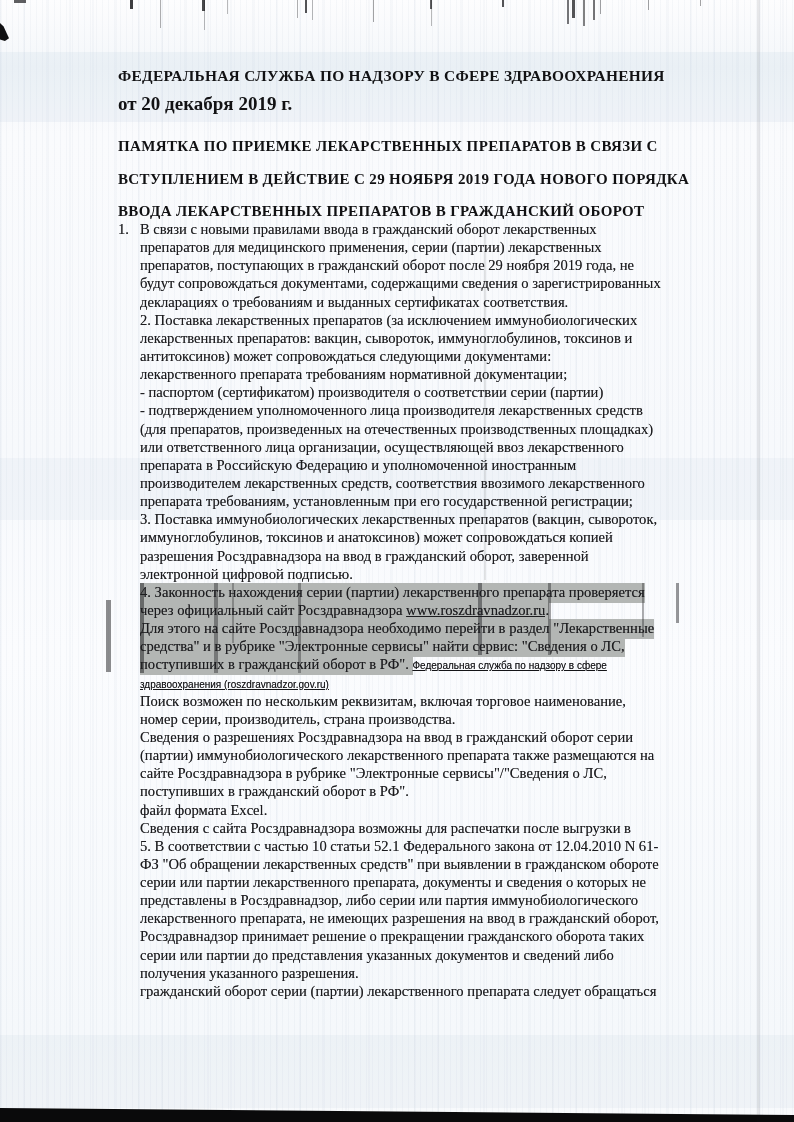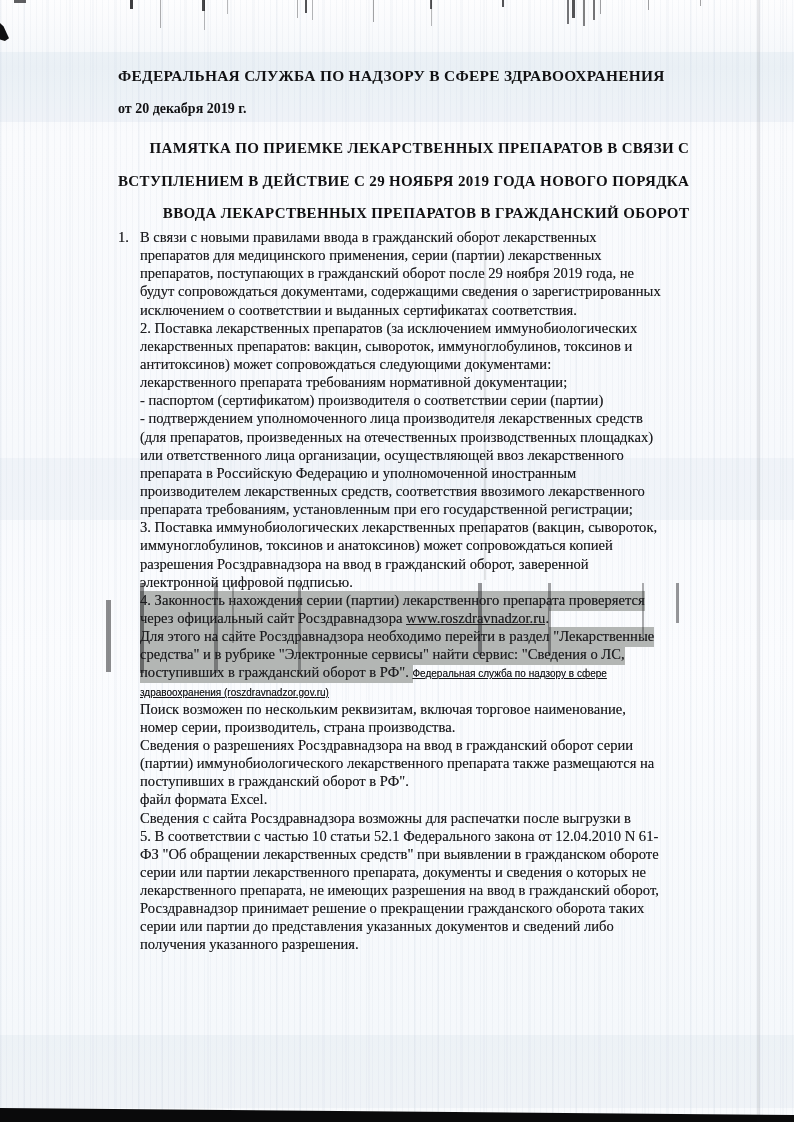--- a/index.html
+++ b/index.html
@@ -11,24 +11,24 @@
       linear-gradient(180deg,#fdfdfe 0%,#f4f7fa 6%,#fafbfd 12%,#f7f9fc 40%,#fbfcfe 58%,#f5f8fb 92%,#f8fafc 100%);
     font-family:"Liberation Serif", serif;
     padding-left:36px;
   }
   .tint{position:absolute;left:0;width:794px;pointer-events:none;}
   .tint.b1{top:52px;height:70px;background:rgba(188,203,221,0.16);}
   .tint.b2{top:458px;height:62px;background:rgba(188,203,221,0.12);}
   .tint.b3{top:1035px;height:73px;background:rgba(192,206,223,0.15);}
   .header{position:absolute;left:118px;top:67px;color:#121214;}
   .org-line{font-weight:bold;font-size:15.4px;letter-spacing:0.3px;white-space:pre;}
-  .date-line{font-weight:bold;font-size:14px;margin-top:16px;white-space:pre;}
-  .titles{margin-top:15px;text-align:right;}
+  .date-line{font-weight:bold;font-size:19px;margin-top:8px;white-space:pre;}
+  .titles{margin-top:15px;}
   .title-line{font-weight:bold;font-size:15px;letter-spacing:0.35px;line-height:32.6px;white-space:pre;color:#111113;}
-  .doc-body{position:absolute;left:140px;top:220px;font-size:14.6px;line-height:18.15px;color:var(--ink,#1c1c1f);margin-top:8px;}
+  .doc-body{position:absolute;left:140px;top:220px;font-size:14.6px;line-height:18.15px;color:var(--ink,#1c1c1f);}
   .line{white-space:pre;height:18.15px;text-shadow:0 0 0.35px rgba(25,25,28,0.55);}
   .line.first{margin-left:-22px;}
   .s-h,.s-hu{background:var(--hl,#b3b6b4);padding:1px 0 3px;}
   .s-hu{text-decoration:underline;}
   .s-l{font-family:"Liberation Sans", sans-serif;font-size:10px;text-decoration:underline;color:#141417;}
   .streak{position:absolute;pointer-events:none;}
   .corner-mark{position:absolute;left:0;top:23px;width:9px;height:18px;background:#101012;
     clip-path:polygon(0 0,40% 20%,100% 85%,55% 100%,0 92%);}
   .bottom-bar{position:absolute;left:0;bottom:0;width:794px;height:16px;background:#0a0a0b;
     clip-path:polygon(0 12%,100% 56%,100% 100%,0 100%);}
@@ -49,21 +49,21 @@
       <div class="title-line">ВСТУПЛЕНИЕМ В ДЕЙСТВИЕ С 29 НОЯБРЯ 2019 ГОДА НОВОГО ПОРЯДКА</div>
       <div class="title-line">ВВОДА ЛЕКАРСТВЕННЫХ ПРЕПАРАТОВ В ГРАЖДАНСКИЙ ОБОРОТ</div>
     </div>
   </div>
 
   <div class="doc-body">
       <div class="line first"><span class="s-p">1.   В связи с новыми правилами ввода в гражданский оборот лекарственных</span></div>
       <div class="line"><span class="s-p">препаратов для медицинского применения, серии (партии) лекарственных</span></div>
       <div class="line"><span class="s-p">препаратов, поступающих в гражданский оборот после 29 ноября 2019 года, не</span></div>
       <div class="line"><span class="s-p">будут сопровождаться документами, содержащими сведения о зарегистрированных</span></div>
-      <div class="line"><span class="s-p">исключением о соответствии и выданных сертификатах соответствия.</span></div>
+      <div class="line"><span class="s-p">декларациях о требованиям и выданных сертификатах соответствия.</span></div>
       <div class="line"><span class="s-p">2. Поставка лекарственных препаратов (за исключением иммунобиологических</span></div>
       <div class="line"><span class="s-p">лекарственных препаратов: вакцин, сывороток, иммуноглобулинов, токсинов и</span></div>
       <div class="line"><span class="s-p">антитоксинов) может сопровождаться следующими документами:</span></div>
       <div class="line"><span class="s-p">лекарственного препарата требованиям нормативной документации;</span></div>
       <div class="line"><span class="s-p">- паспортом (сертификатом) производителя о соответствии серии (партии)</span></div>
       <div class="line"><span class="s-p">- подтверждением уполномоченного лица производителя лекарственных средств</span></div>
       <div class="line"><span class="s-p">(для препаратов, произведенных на отечественных производственных площадках)</span></div>
       <div class="line"><span class="s-p">или ответственного лица организации, осуществляющей ввоз лекарственного</span></div>
       <div class="line"><span class="s-p">препарата в Российскую Федерацию и уполномоченной иностранным</span></div>
       <div class="line"><span class="s-p">производителем лекарственных средств, соответствия ввозимого лекарственного</span></div>
@@ -75,30 +75,33 @@
       <div class="line"><span class="s-h">4. Законность нахождения серии (партии) лекарственного препарата проверяется</span></div>
       <div class="line"><span class="s-h">через официальный сайт Росздравнадзора </span><span class="s-hu">www.roszdravnadzor.ru</span><span class="s-h">.</span></div>
       <div class="line"><span class="s-h">Для этого на сайте Росздравнадзора необходимо перейти в раздел "Лекарственные</span></div>
       <div class="line"><span class="s-h">средства" и в рубрике "Электронные сервисы" найти сервис: "Сведения о ЛС,</span></div>
       <div class="line"><span class="s-h">поступивших в гражданский оборот в РФ". </span><span class="s-l">Федеральная служба по надзору в сфере</span></div>
       <div class="line"><span class="s-l">здравоохранения (roszdravnadzor.gov.ru)</span></div>
       <div class="line"><span class="s-p">Поиск возможен по нескольким реквизитам, включая торговое наименование,</span></div>
       <div class="line"><span class="s-p">номер серии, производитель, страна производства.</span></div>
       <div class="line"><span class="s-p">Сведения о разрешениях Росздравнадзора на ввод в гражданский оборот серии</span></div>
       <div class="line"><span class="s-p">(партии) иммунобиологического лекарственного препарата также размещаются на</span></div>
+      <div class="line"><span class="s-p">сайте Росздравнадзора в рубрике "Электронные сервисы"/"Сведения о ЛС,</span></div>
       <div class="line"><span class="s-p">поступивших в гражданский оборот в РФ".</span></div>
       <div class="line"><span class="s-p">файл формата Excel.</span></div>
       <div class="line"><span class="s-p">Сведения с сайта Росздравнадзора возможны для распечатки после выгрузки в</span></div>
       <div class="line"><span class="s-p">5. В соответствии с частью 10 статьи 52.1 Федерального закона от 12.04.2010 N 61-</span></div>
       <div class="line"><span class="s-p">ФЗ "Об обращении лекарственных средств" при выявлении в гражданском обороте</span></div>
       <div class="line"><span class="s-p">серии или партии лекарственного препарата, документы и сведения о которых не</span></div>
+      <div class="line"><span class="s-p">представлены в Росздравнадзор, либо серии или партия иммунобиологического</span></div>
       <div class="line"><span class="s-p">лекарственного препарата, не имеющих разрешения на ввод в гражданский оборот,</span></div>
       <div class="line"><span class="s-p">Росздравнадзор принимает решение о прекращении гражданского оборота таких</span></div>
       <div class="line"><span class="s-p">серии или партии до представления указанных документов и сведений либо</span></div>
       <div class="line"><span class="s-p">получения указанного разрешения.</span></div>
+      <div class="line"><span class="s-p">гражданский оборот серии (партии) лекарственного препарата следует обращаться</span></div>
     </div>
 
   <div id="artifacts">
     <div class="corner-mark"></div>
     <div class="bottom-bar"></div>
   <div class="streak" style="left: 14px; top: 0px; width: 12px; height: 3px; background: rgb(27, 27, 30); opacity: 0.7;"></div>
       <div class="streak" style="left: 130px; top: 0px; width: 3px; height: 9px; background: rgb(27, 27, 30); opacity: 0.85;"></div>
       <div class="streak" style="left: 160px; top: 0px; width: 1px; height: 28px; background: rgb(27, 27, 30); opacity: 0.35;"></div>
       <div class="streak" style="left: 202px; top: 0px; width: 3px; height: 11px; background: rgb(27, 27, 30); opacity: 0.8;"></div>
       <div class="streak" style="left: 204px; top: 0px; width: 1px; height: 30px; background: rgb(27, 27, 30); opacity: 0.3;"></div>

